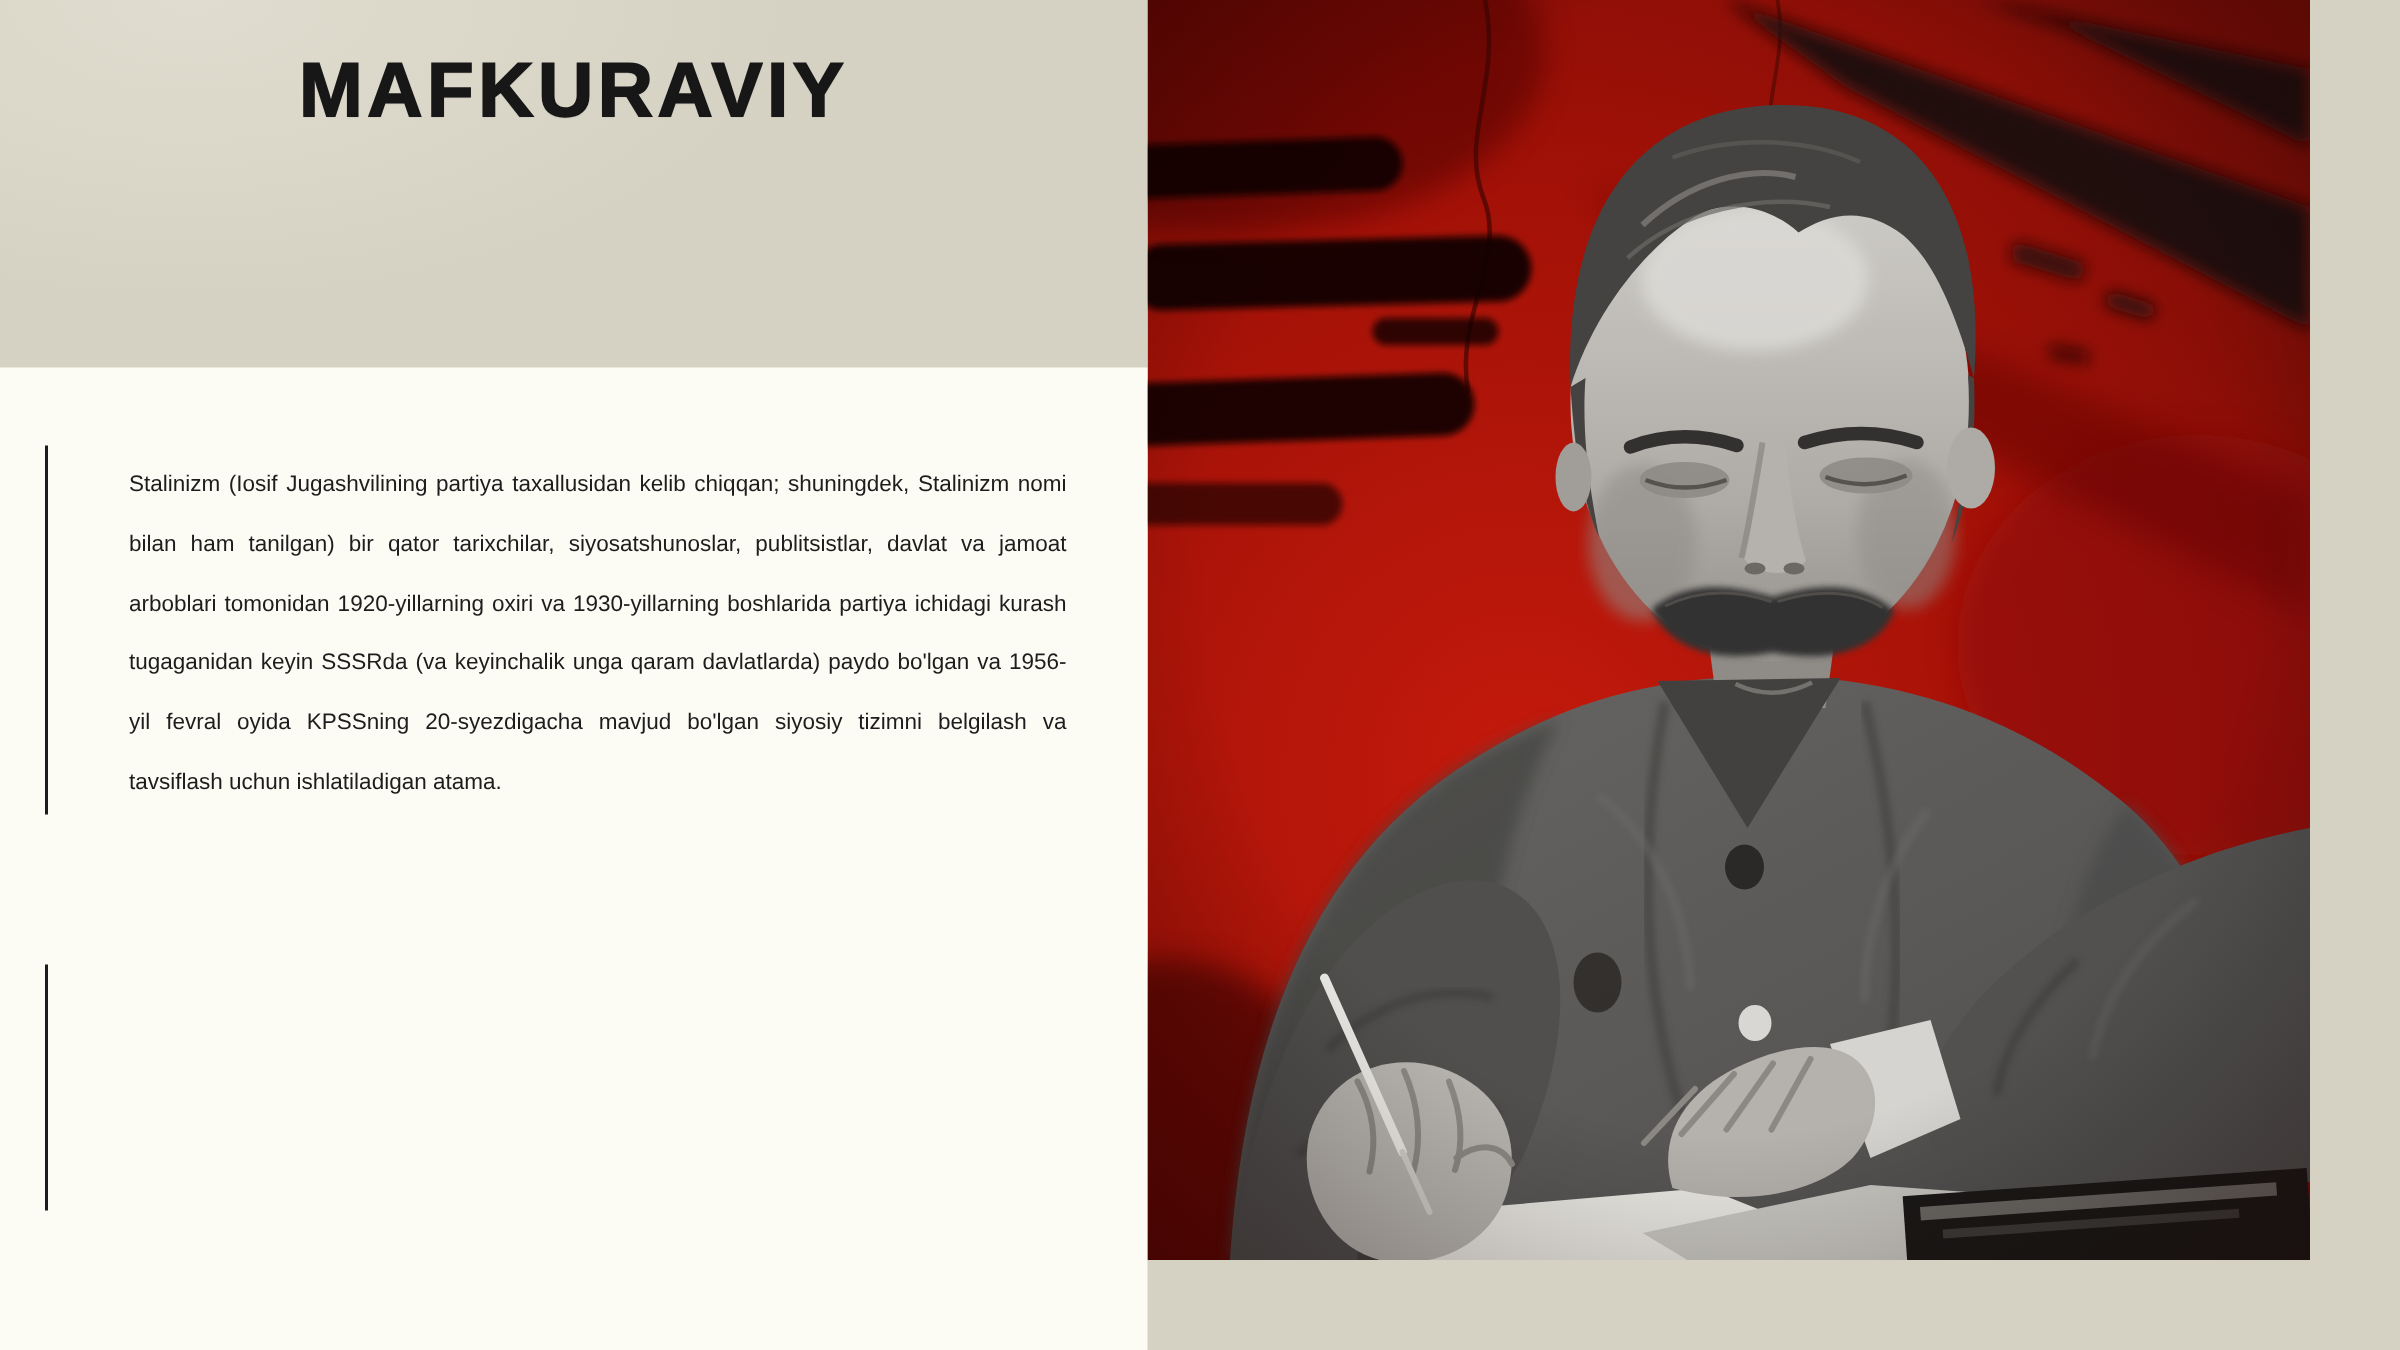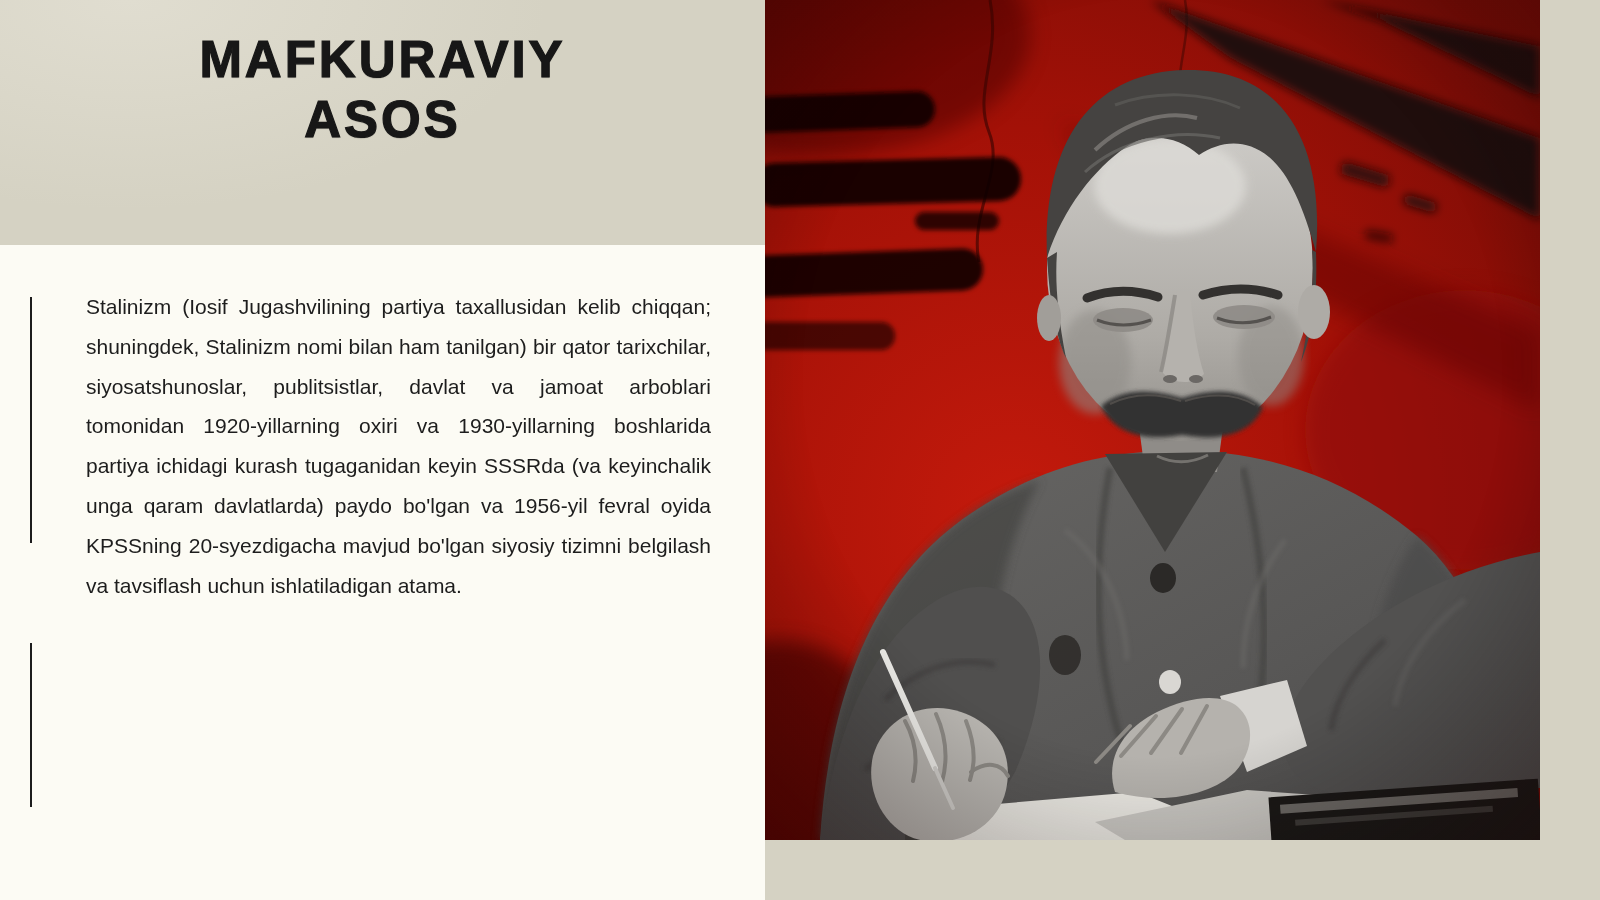--- a/index.html
+++ b/index.html
@@ -21,38 +21,37 @@
     -webkit-text-stroke:1.2px #171717;
     text-shadow:0 1px 1px rgba(0,0,0,0.25);
   }
   .slide-title .line{display:block;}
   .quote-bar{
     position:absolute;left:30px;width:2px;background:#1c1c1c;
   }
   .quote-bar.bar-1{top:297px;height:246px;}
   .quote-bar.bar-2{top:643px;height:164px;}
   .body-text{
-    position:absolute;left:86px;top:287px;width:625px;
-    font-size:21px;line-height:39.8px;color:#1d1d1d;
+    position:absolute;left:86px;top:303px;width:625px;
+    font-size:15px;line-height:39.8px;color:#1d1d1d;
     text-align:justify;
   }
   .body-text p{margin:0;padding:0;}
   .photo-wrap{
     position:absolute;left:765px;top:0;width:775px;height:840px;overflow:hidden;
   }
   .photo-wrap svg{display:block;width:775px;height:840px;}
 </style>
 </head>
 <body>
 
 <div class="slide">
 
   <div class="slide-title">
     <span class="line">MAFKURAVIY</span>
-    <span class="line">ASOS</span>
   </div>
 
   <div class="text-panel"></div>
 
   <div class="quote-bar bar-1"></div>
   <div class="quote-bar bar-2"></div>
 
   <div class="body-text">
     <p>Stalinizm (Iosif Jugashvilining partiya taxallusidan kelib chiqqan; shuningdek, Stalinizm nomi bilan ham tanilgan) bir qator tarixchilar, siyosatshunoslar, publitsistlar, davlat va jamoat arboblari tomonidan 1920-yillarning oxiri va 1930-yillarning boshlarida partiya ichidagi kurash tugaganidan keyin SSSRda (va keyinchalik unga qaram davlatlarda) paydo bo'lgan va 1956-yil fevral oyida KPSSning 20-syezdigacha mavjud bo'lgan siyosiy tizimni belgilash va tavsiflash uchun ishlatiladigan atama.</p>
   </div>

